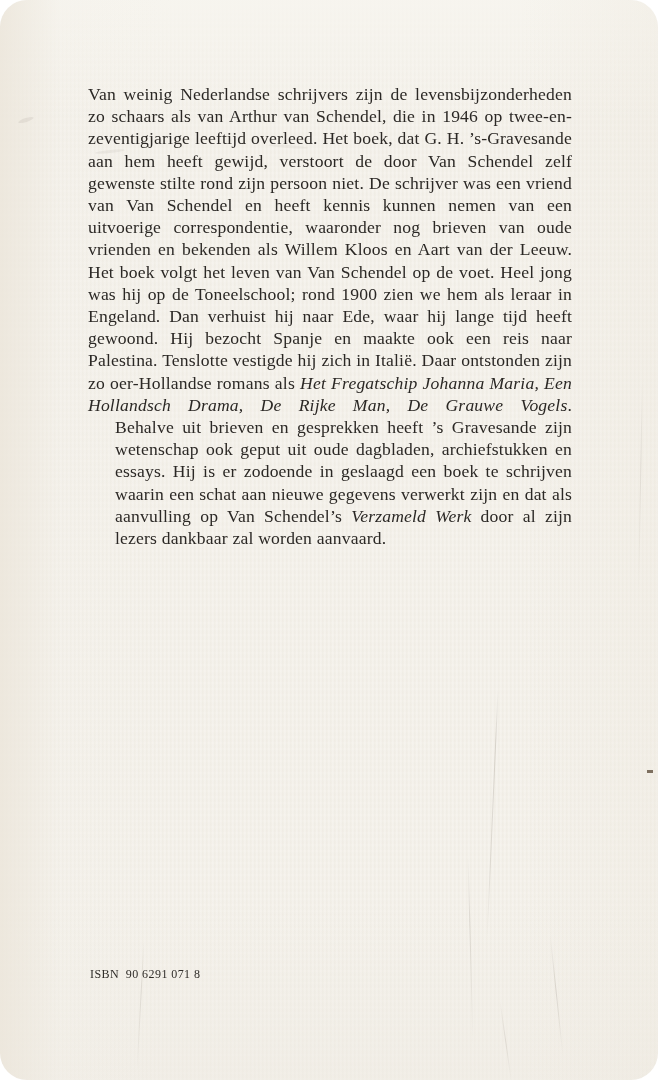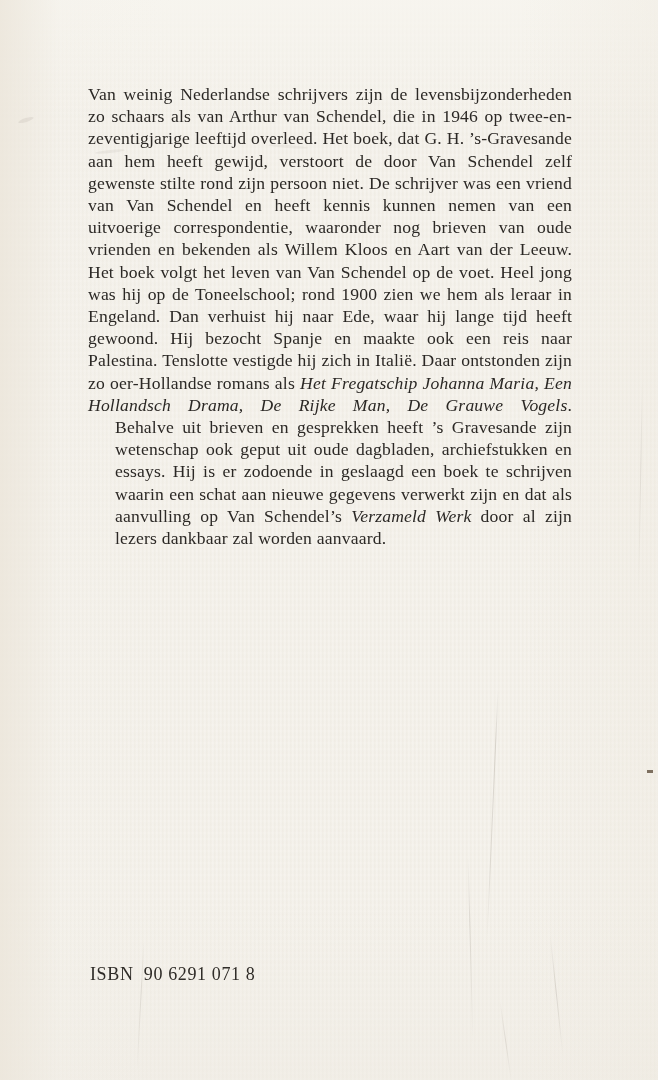--- a/index.html
+++ b/index.html
@@ -38,20 +38,21 @@
         rgba(255,255,255,0.0) 0px,
         rgba(255,255,255,0.35) 1px,
         rgba(232,227,217,0.22) 2px,
         rgba(255,255,255,0.0) 4px),
       
       repeating-linear-gradient(0deg,
         rgba(255,255,255,0.0) 0px,
         rgba(250,248,243,0.22) 1px,
         rgba(234,229,219,0.12) 3px,
         rgba(255,255,255,0.0) 6px);
+    border-radius: 27px;
   }
 
   
   .crease {
     position: absolute;
     background: transparent;
     pointer-events: none;
   }
   .crease-v1 {
     left: 492px; top: 690px;
@@ -172,21 +173,21 @@
 
   #blurb i, #blurb em {
     font-style: italic;
   }
 
   
   #isbn {
     position: absolute;
     left: 90px;
     top: 963px;
-    font-size: 18px;
+    font-size: 12px;
     line-height: 22px;
     color: #2f2c28;
     letter-spacing: 0.035em;
     white-space: pre;
   }
 </style>
 </head>
 <body>
 
 <div id="page">

